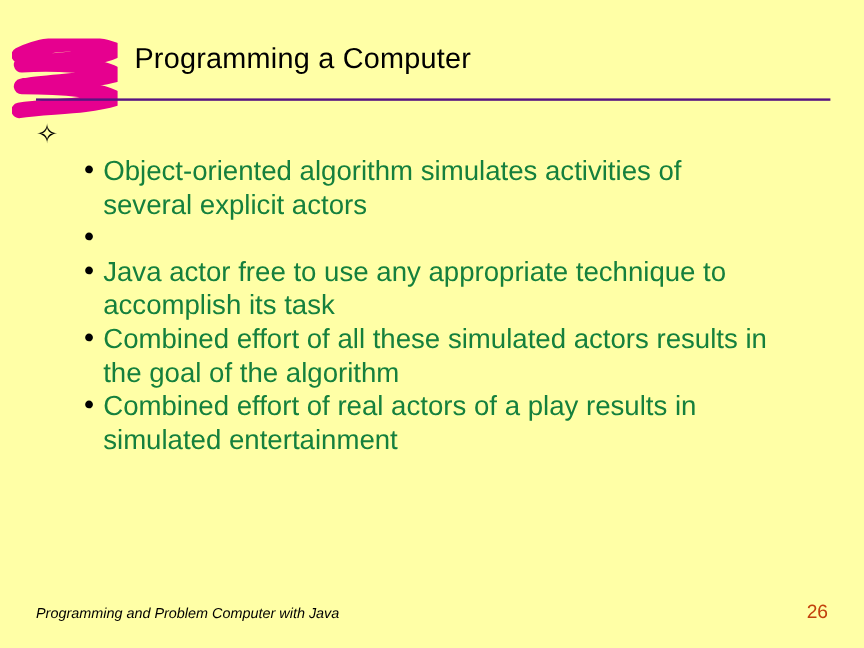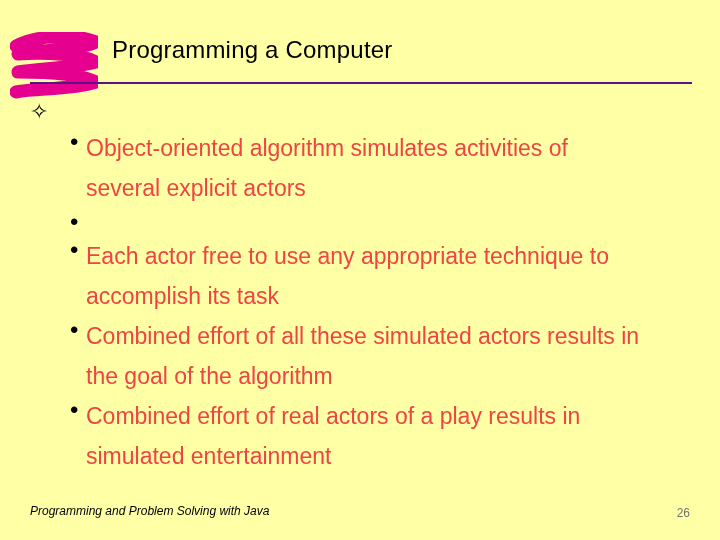--- a/index.html
+++ b/index.html
@@ -74,38 +74,38 @@
     flex: 0 0 auto;
     width: 16px;
     font-size: 24px;
     line-height: 28px;
     color: #000;
     position: relative;
     top: 0px;
   }
   .l2-text {
     font-size: 23px;
-    line-height: 40px;
-    color: #ef4444;
+    line-height: 28px;
+    color: #15803d;
     max-width: 560px;
   }
   .footer-left {
     position: absolute;
     left: 30px;
     bottom: 22px;
     font-size: 12px;
     font-style: italic;
     color: #000;
   }
   .footer-right {
     position: absolute;
     right: 30px;
     bottom: 20px;
-    font-size: 12px;
-    color: #737373;
+    font-size: 16px;
+    color: #c2410c;
   }
 </style>
 </head>
 <body>
 
 <div class="brush-mark">
   <svg viewBox="0 0 88 68" width="88" height="68">
     <path d="M6 14 C 30 2, 66 2, 86 10 C 70 18, 28 18, 8 22 C 34 20, 72 22, 86 30 C 64 36, 30 36, 8 40 C 36 40, 70 42, 86 50 C 60 58, 28 56, 6 60" fill="none" stroke="#e6008f" stroke-width="13" stroke-linecap="round" stroke-linejoin="round"></path>
   </svg>
 </div>
@@ -123,27 +123,27 @@
   <div class="l2-list">
     <div class="l2">
       <span class="dot-bullet">•</span>
       <span class="l2-text">Object-oriented algorithm simulates activities of several explicit actors</span>
     </div>
     <div class="l2">
       <span class="dot-bullet">•</span>
     </div>
     <div class="l2">
       <span class="dot-bullet">•</span>
-      <span class="l2-text">Each actor free to use any appropriate technique to accomplish its task</span>
+      <span class="l2-text">Java actor free to use any appropriate technique to accomplish its task</span>
     </div>
     <div class="l2">
       <span class="dot-bullet">•</span>
       <span class="l2-text">Combined effort of all these simulated actors results in the goal of the algorithm</span>
     </div>
     <div class="l2">
       <span class="dot-bullet">•</span>
       <span class="l2-text">Combined effort of real actors of a play results in simulated entertainment</span>
     </div>
   </div>
 </div>
 
-<div class="footer-left">Programming and Problem Solving with Java</div>
+<div class="footer-left">Programming and Problem Computer with Java</div>
 <div class="footer-right">26</div>
 
 </body></html>

